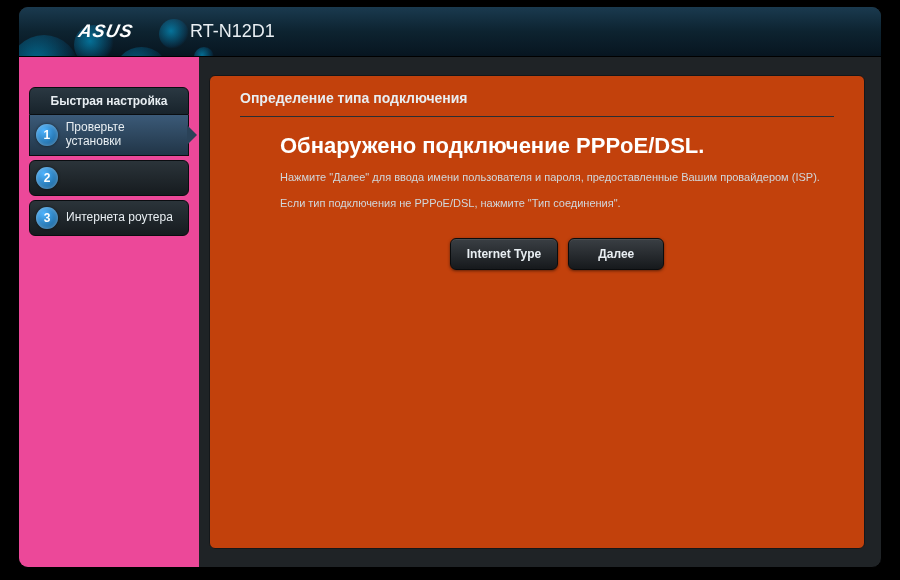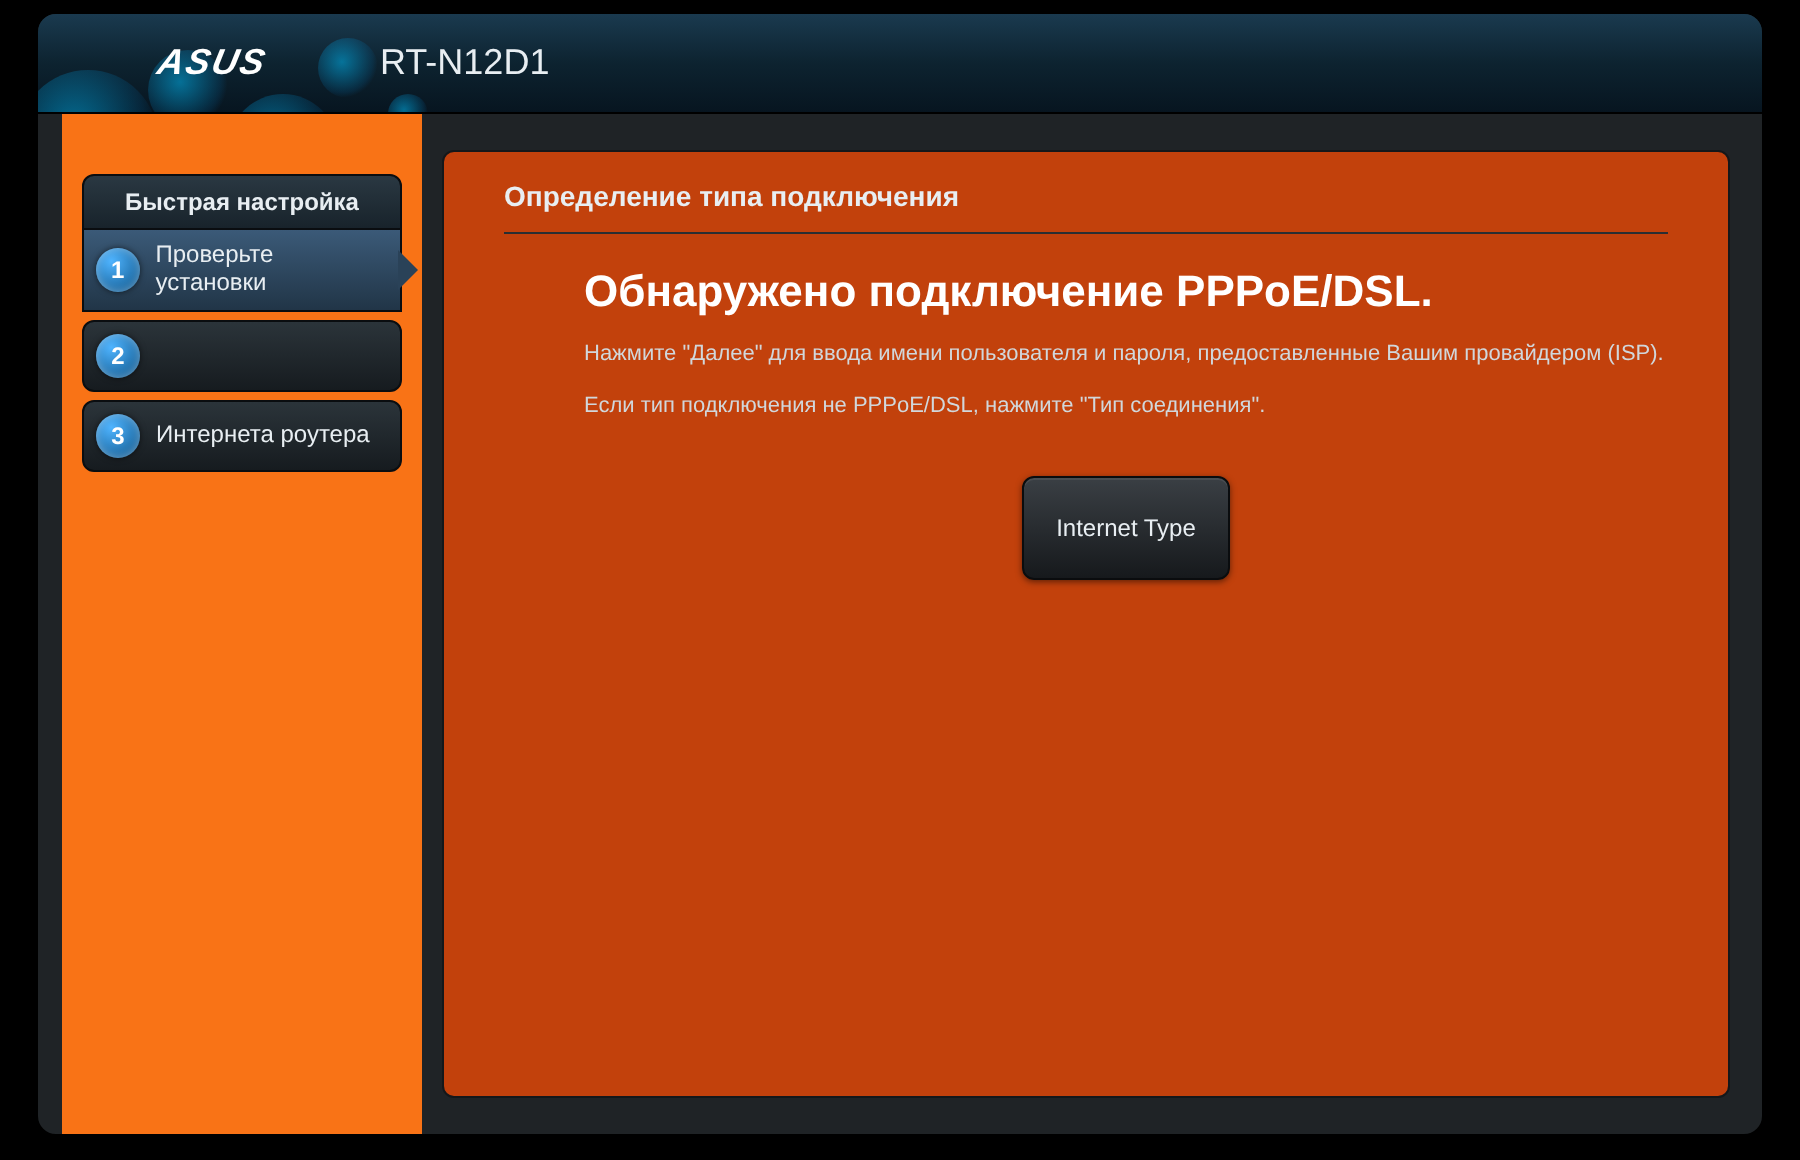--- a/index.html
+++ b/index.html
@@ -44,22 +44,21 @@
     position: absolute; left: 135px; top: 14px;
     color: #e8eef2; font-size: 18px; font-weight: normal; margin-left: 36px;
   }
   .content {
     display: flex;
     height: calc(100% - 50px);
   }
   .sidebar {
     width: 180px;
     padding: 30px 10px 10px 10px;
-    background: #f97316;
-    margin-left: 12px;
+    background: #ec4899;
   }
   .wizard-header {
     background: linear-gradient(to bottom, #2a3842 0%, #18232b 100%);
     border: 1px solid #0a0d10;
     border-radius: 6px 6px 0 0;
     text-align: center;
     color: #e8eef2;
     font-size: 12px;
     font-weight: bold;
     padding: 6px 4px;
@@ -122,26 +121,26 @@
     color: #fff; font-size: 22px; font-weight: bold;
     margin-bottom: 10px;
   }
   .para { color: #d1d7db; font-size: 11px; line-height: 1.6; margin-bottom: 8px; }
   .button-row {
     margin-top: 26px;
     display: flex; justify-content: center; gap: 10px;
   }
   .btn {
     min-width: 96px;
-    padding: 18px 16px;
+    padding: 8px 16px;
     background: linear-gradient(to bottom, #3a3f44 0%, #16191c 100%);
     border: 1px solid #0a0c0e;
     border-radius: 6px;
     color: #e8eef2;
-    font-size: 12px; font-weight: normal;
+    font-size: 12px; font-weight: bold;
     text-align: center;
     cursor: pointer;
     box-shadow: 0 1px 3px rgba(0,0,0,0.5), inset 0 1px 0 rgba(255,255,255,0.08);
   }
 </style>
 </head>
 <body>
 
 <div class="frame">
   <div class="topbar">
@@ -176,18 +175,19 @@
 
     <div class="main">
       <div class="panel">
         <div class="panel-title">Определение типа подключения</div>
         <div class="content-block">
           <div class="headline">Обнаружено подключение PPPoE/DSL.</div>
           <div class="para">Нажмите "Далее" для ввода имени пользователя и пароля, предоставленные Вашим провайдером (ISP).</div>
           <div class="para">Если тип подключения не PPPoE/DSL, нажмите "Тип соединения".</div>
           <div class="button-row">
             <div class="btn">Internet Type</div>
+            <div class="btn">Далее</div>
           </div>
         </div>
       </div>
     </div>
   </div>
 </div>
 
 </body></html>

